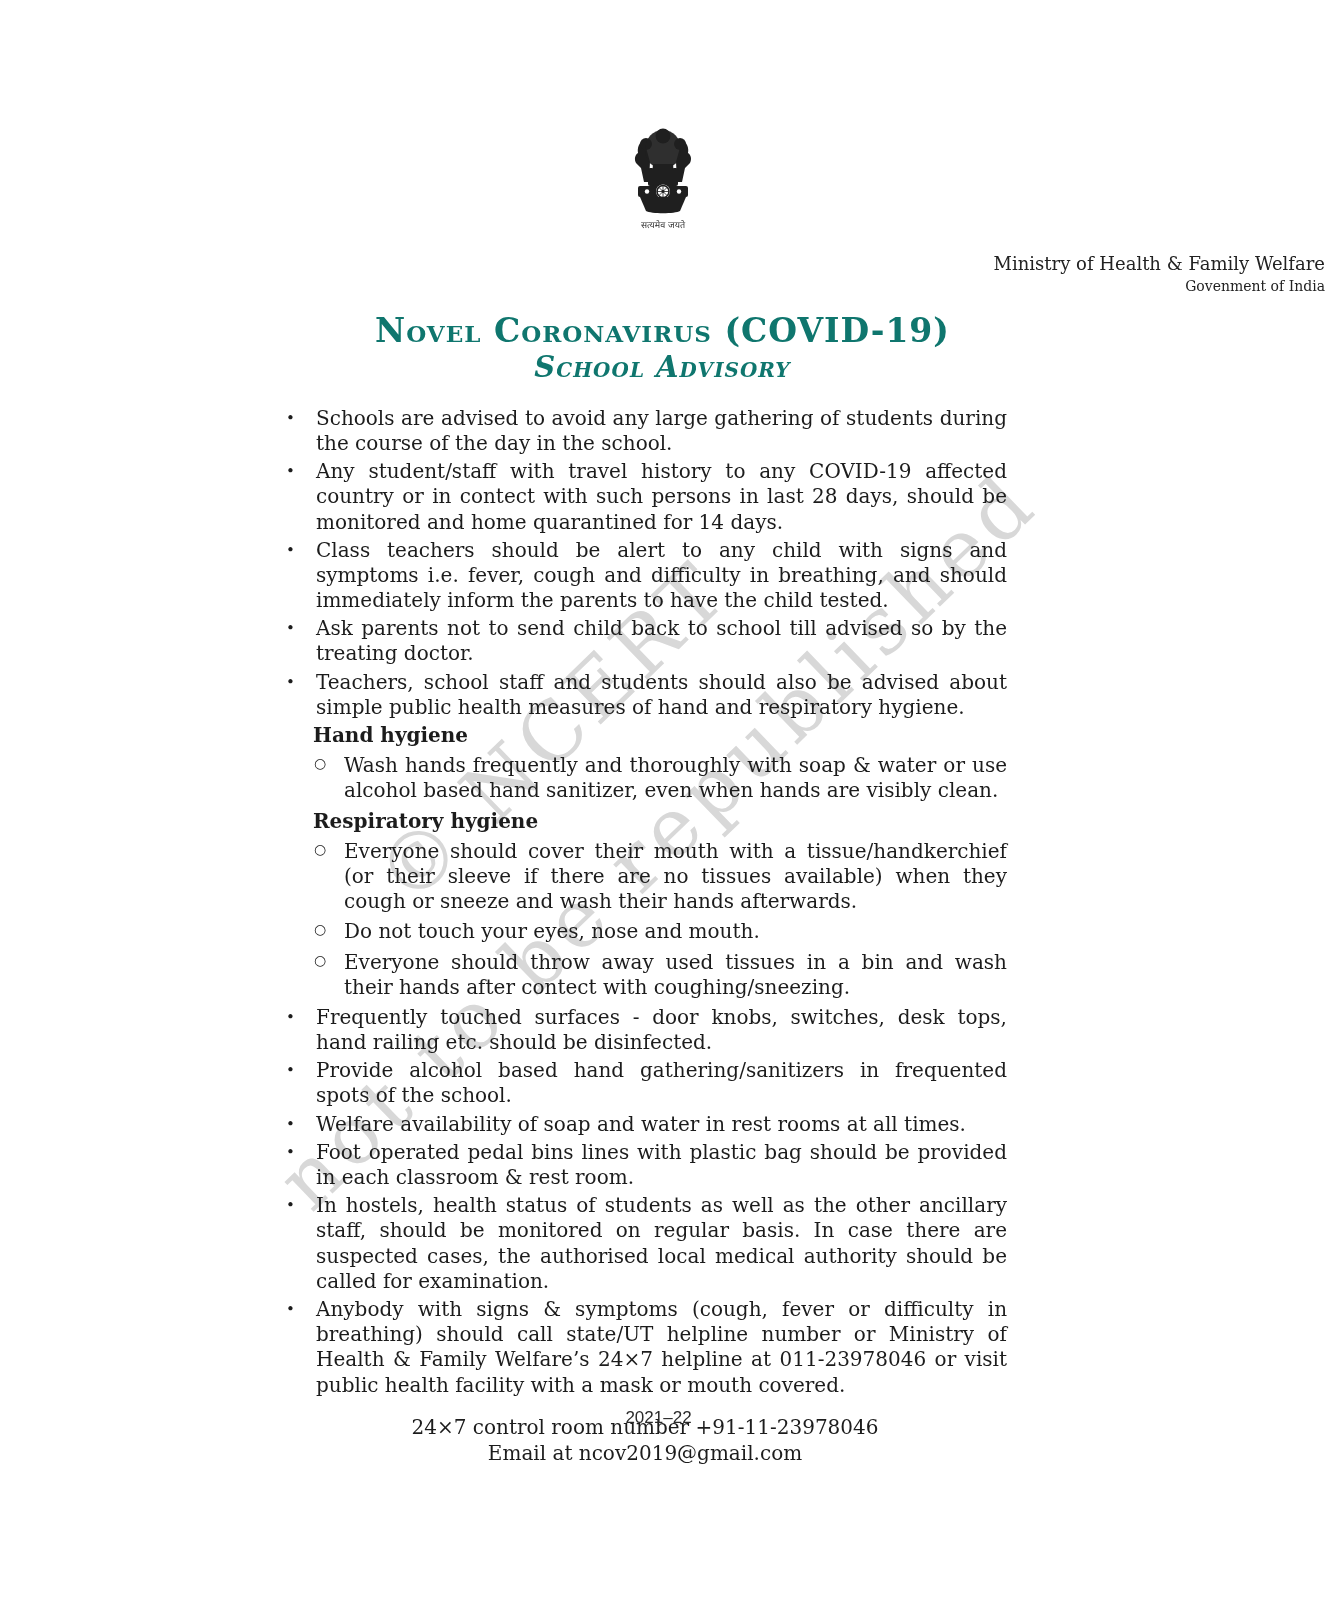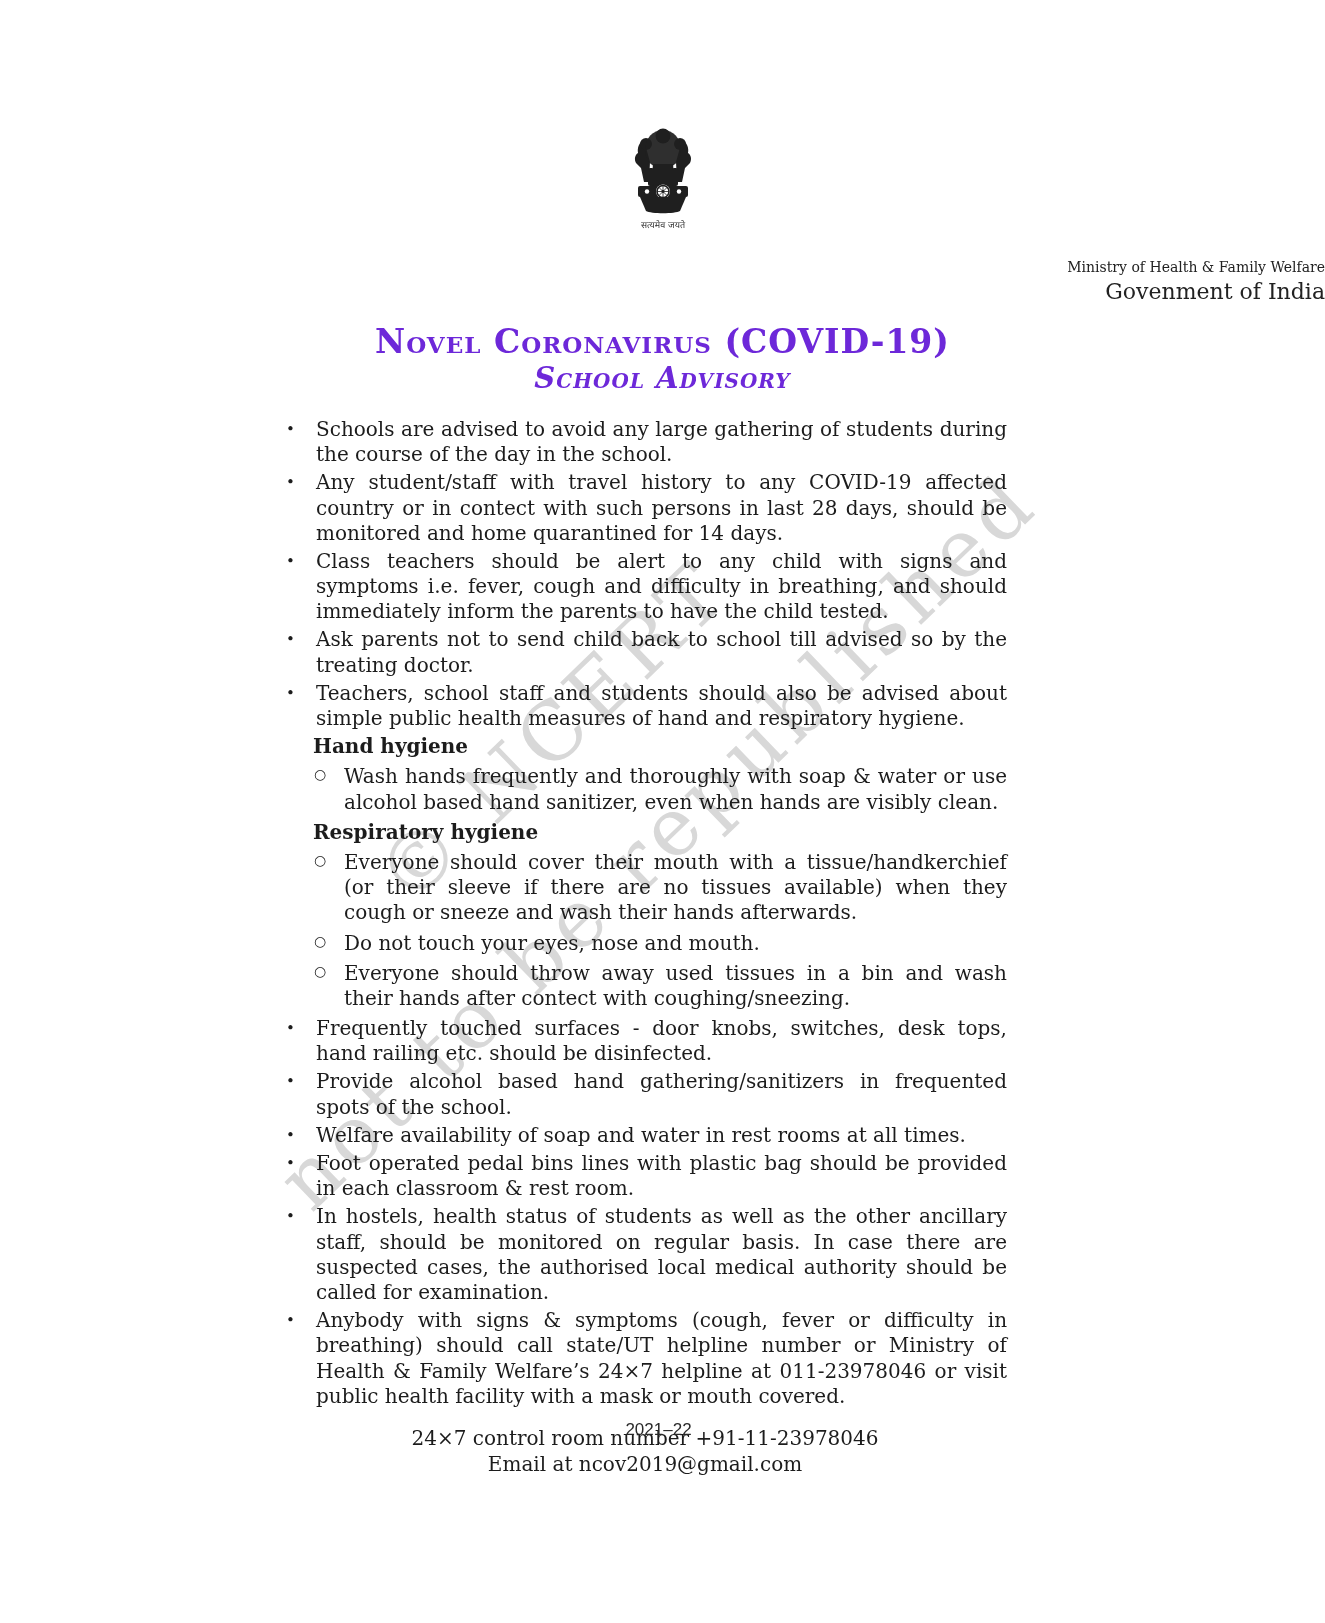--- a/index.html
+++ b/index.html
@@ -13,23 +13,23 @@
     display:flex;flex-direction:column;align-items:center;gap:58px;
     transform:rotate(-44deg);pointer-events:none;
   }
   .wm-line{font-size:80px;color:#d8d8d8;white-space:nowrap;font-weight:400;}
   .wm-line.first{letter-spacing:6px;}
   .wm-line.second{letter-spacing:7px;}
   
   .content{position:relative;z-index:1;}
   .masthead{padding-top:124px;text-align:right;}
   .emblem{display:block;margin:0 auto;width:66px;height:112px;}
-  .ministry-line{font-size:14px;line-height:1.3;margin-top:22px;color:#222;padding-left:20px;}
-  .government-line{font-size:22px;line-height:1.3;margin-top:2px;color:#222;}
-  .doc-title{margin-top:16px;text-align:center;font-weight:bold;font-variant:small-caps;color:#6d28d9;}
+  .ministry-line{font-size:18px;line-height:1.3;margin-top:16px;color:#222;padding-left:20px;}
+  .government-line{font-size:14px;line-height:1.3;margin-top:2px;color:#222;}
+  .doc-title{margin-top:16px;text-align:center;font-weight:bold;font-variant:small-caps;color:#0f766e;}
   .doc-title .t1{display:block;font-size:33px;line-height:1.15;letter-spacing:1px;}
   .doc-title .t2{display:block;font-size:29px;line-height:1.2;letter-spacing:1px;font-style:italic;}
   
   .advisory-list{width:724px;margin:12px 0 0 283px;font-size:20px;line-height:1.26;}
   .li{display:flex;margin-bottom:3px;}
   .li .marker{flex:0 0 30px;color:#1c1c1c;}
   .l1 .marker{font-size:15px;padding-top:3px;padding-left:3px;}
   .l2{padding-left:31px;margin-top:5px;margin-bottom:5px;}
   .l2 .marker{font-size:14px;padding-top:2px;}
   .txt{flex:1;text-align:justify;}

